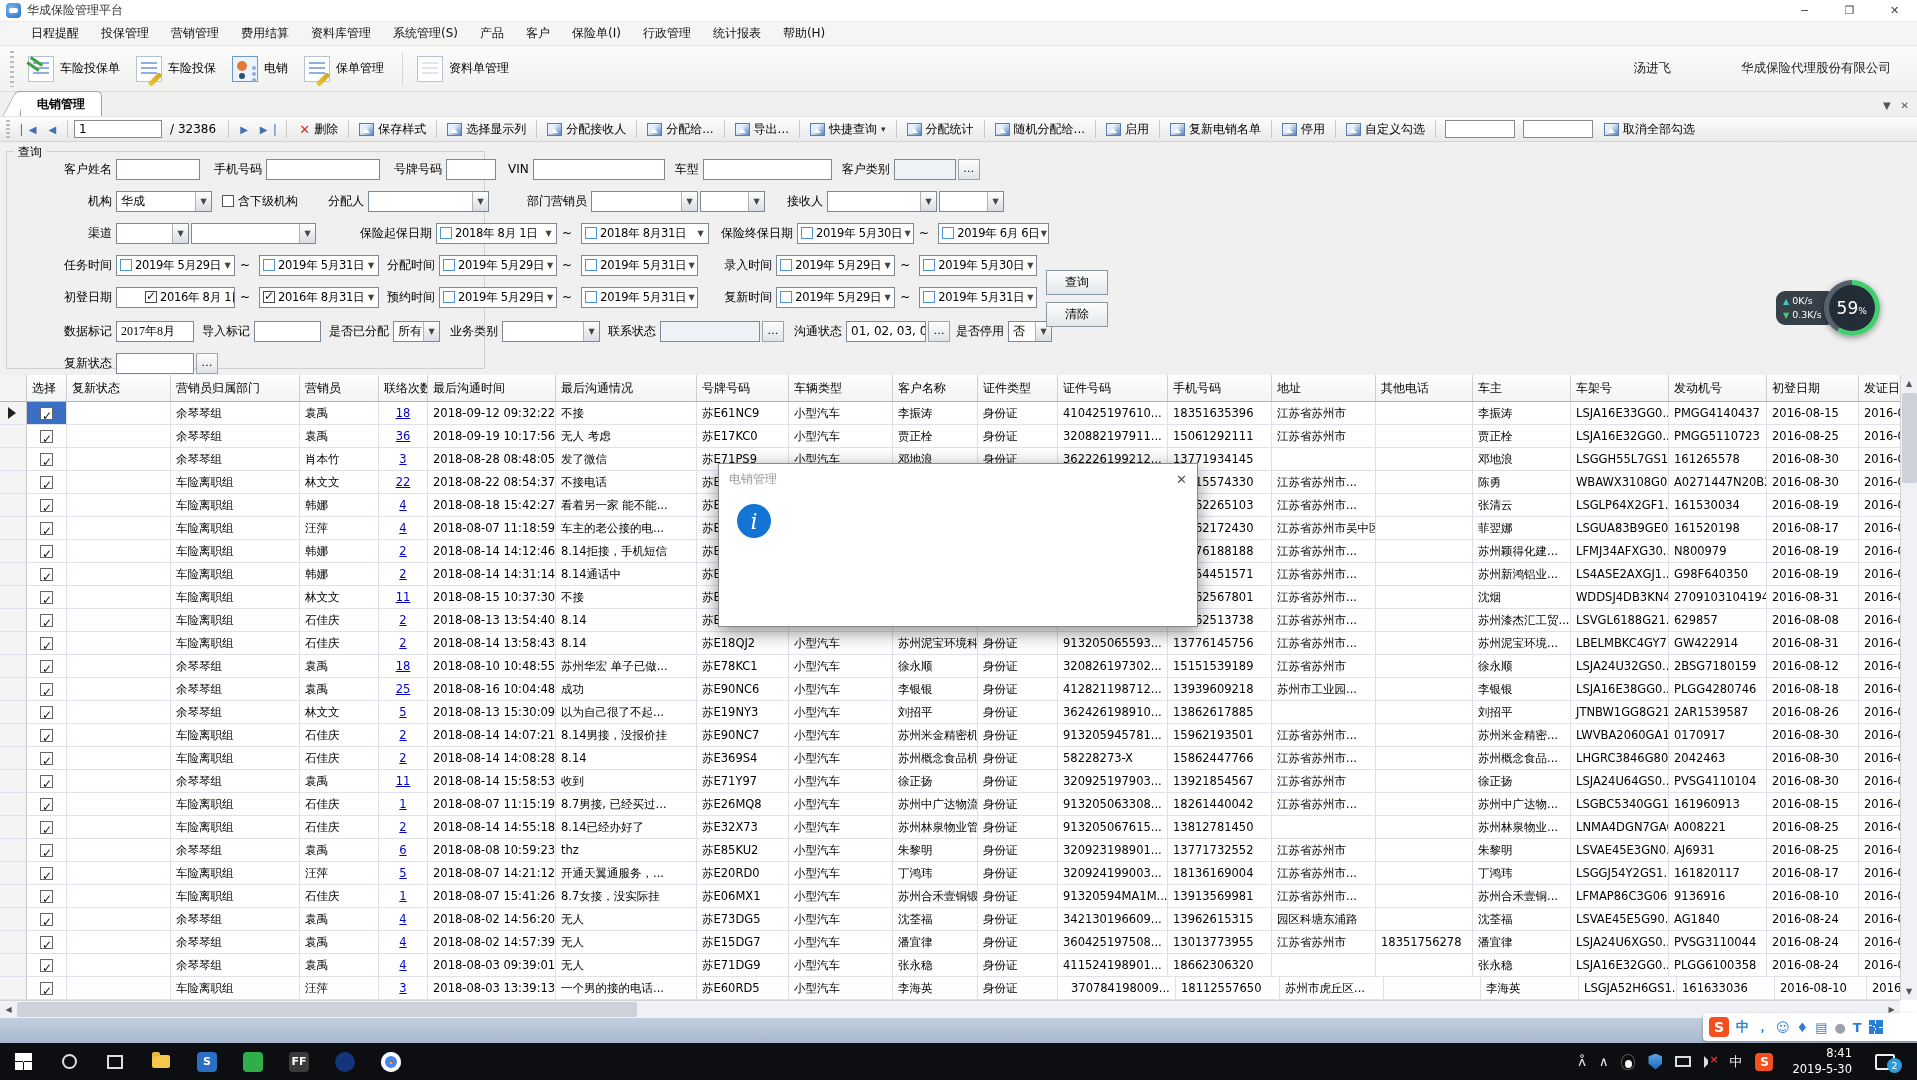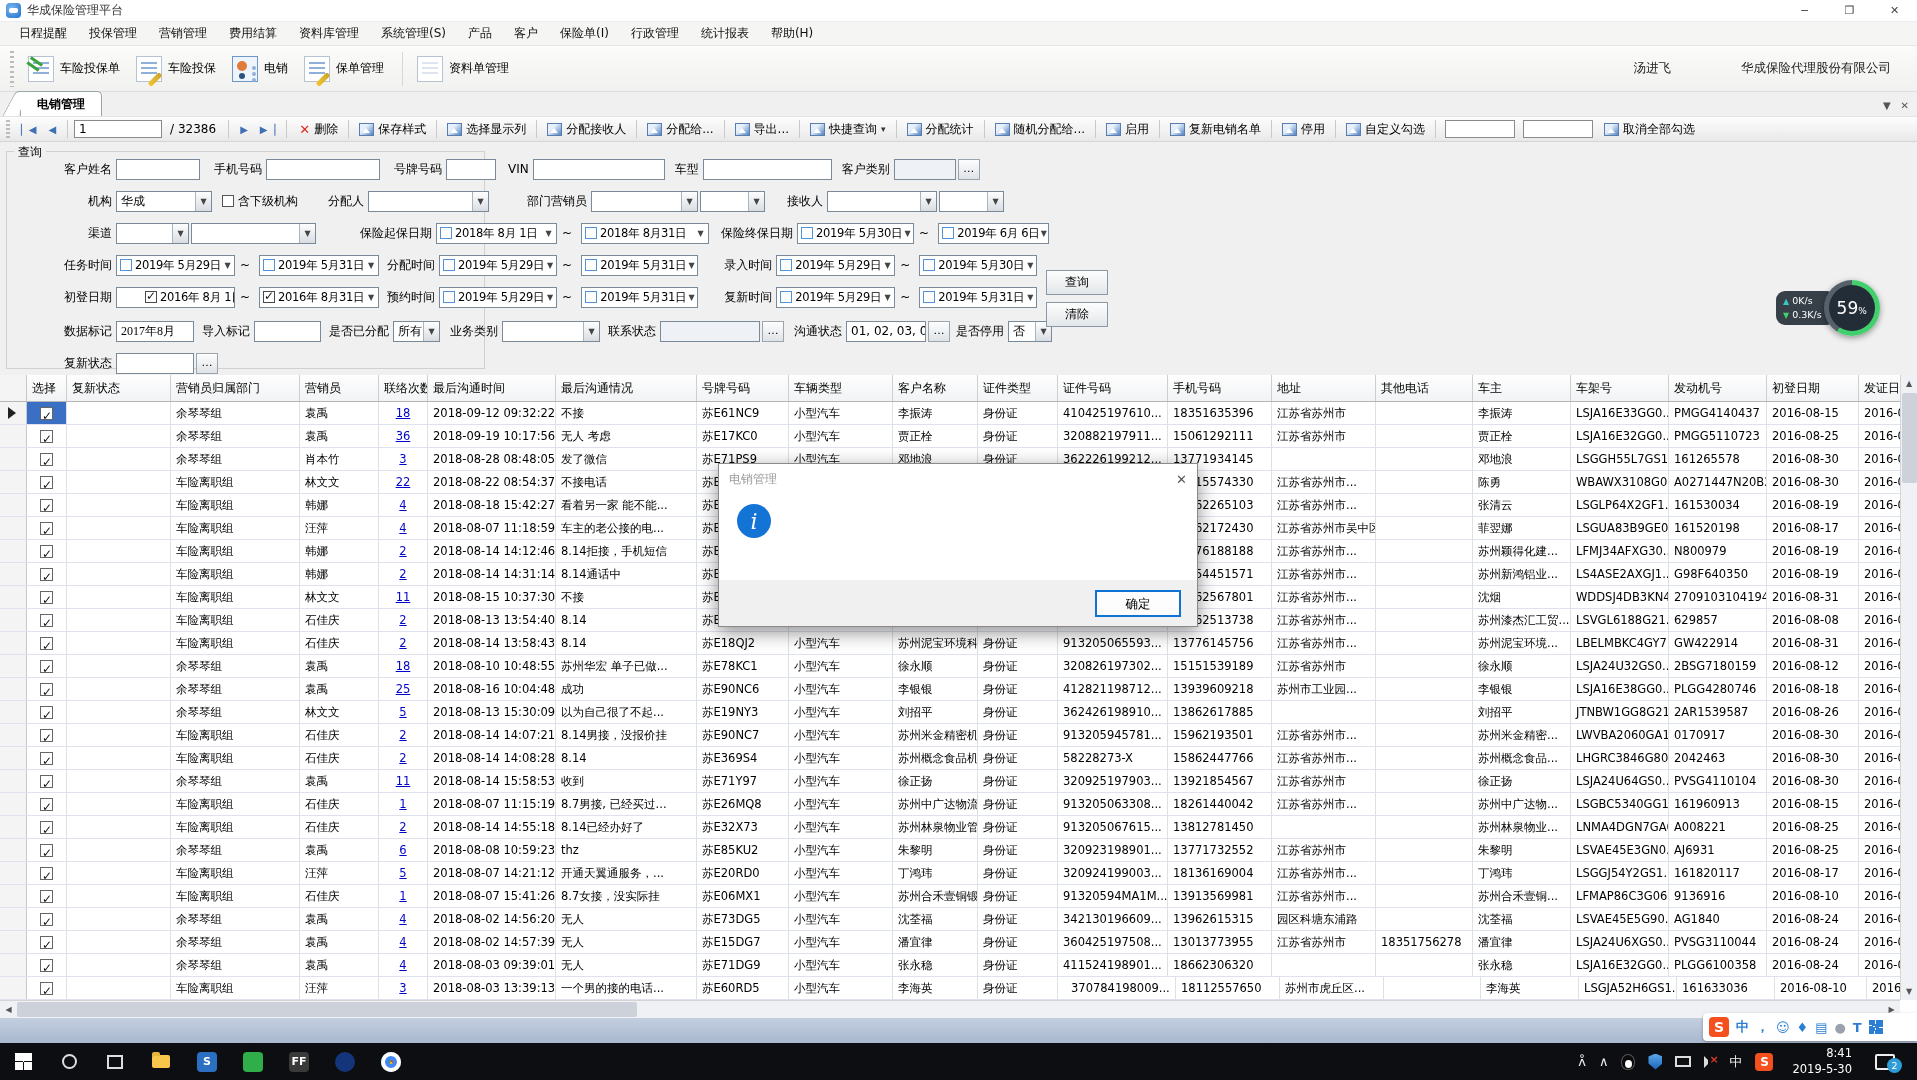--- a/index.html
+++ b/index.html
@@ -7,21 +7,21 @@
 body{font-family:"DejaVu Sans","Liberation Sans",sans-serif;font-size:12px;color:#000;background:#fff;position:relative}
 .abs{position:absolute}
 
 #titlebar{left:0;top:0;width:1917px;height:22px;background:#fff;display:flex;align-items:center;padding-left:6px;gap:6px;border-bottom:1px solid #ececec}
 .app-ico{width:15px;height:15px;border-radius:4px;background:radial-gradient(circle at 35% 35%,#7db8ea,#1e6fd0);position:relative}
 .app-ico::after{content:"";position:absolute;left:3px;top:5px;width:9px;height:5px;background:#fff;border-radius:2px}
 #win-title{color:#333;font-size:12px}
 #win-btns{margin-left:auto;display:flex}
 .win-btn{width:45px;height:21px;display:flex;align-items:center;justify-content:center;color:#444;font-size:11px}
 
-#menubar{left:0;top:22px;width:1917px;height:23px;background:#f5f5f4;display:flex;align-items:center;padding-left:8px}
+#menubar{left:0;top:22px;width:1917px;height:23px;background:#f5f5f4;display:flex;align-items:center;padding-left:20px}
 .menu-item{padding:3px 11px;font-size:12px;color:#111}
 
 #toolbar{left:0;top:45px;width:1917px;height:47px;background:linear-gradient(#fbfbfa,#f1f1ef);border-top:1px solid #e6e6e6;border-bottom:1px solid #dedede;display:flex;align-items:center;padding-left:10px}
 .tb-grip{width:4px;height:36px;margin-right:8px;background:repeating-linear-gradient(#bbb 0 2px,transparent 2px 5px)}
 .tb-btn{display:flex;align-items:center;gap:6px;padding:4px 10px 4px 6px}
 .tbi{width:26px;height:26px;background:#fff;border:1px solid #b7c3d2;position:relative;flex:0 0 auto}
 .tbi::before{content:"";position:absolute;left:4px;top:5px;right:4px;height:14px;background:repeating-linear-gradient(#8fb0da 0 2px,transparent 2px 5px)}
 .tbi-pencil::after{content:"";position:absolute;right:-2px;bottom:-1px;width:16px;height:5px;background:linear-gradient(90deg,#f4c430,#caa42a);transform:rotate(-45deg);border-radius:2px}
 .tbi-person::before{display:none}
 .tbi-person{border:1px solid #6f96c8;background:#eef4fb}
@@ -1187,23 +1187,20 @@
 <div class="abs" id="statusstrip"></div>
 
 <div class="abs" id="dialog">
   <div id="dlg-title">
     <span>电销管理</span>
     <span id="dlg-close">✕</span>
   </div>
   <div id="dlg-body">
     <div id="dlg-ico">i</div>
   </div>
-  <div id="dlg-footer">
-    <div id="dlg-ok">确定</div>
-  </div>
 </div>
 
 <div class="abs" id="gauge">
   <div id="g-pill">
     <div><span class="ua">▲</span> <span>0K/s</span></div>
     <div><span class="da">▼</span> <span>0.3K/s</span></div>
   </div>
   <div id="g-circle">
     <div id="g-inner">
         <span style="font-size:17px;margin:0">59</span>

